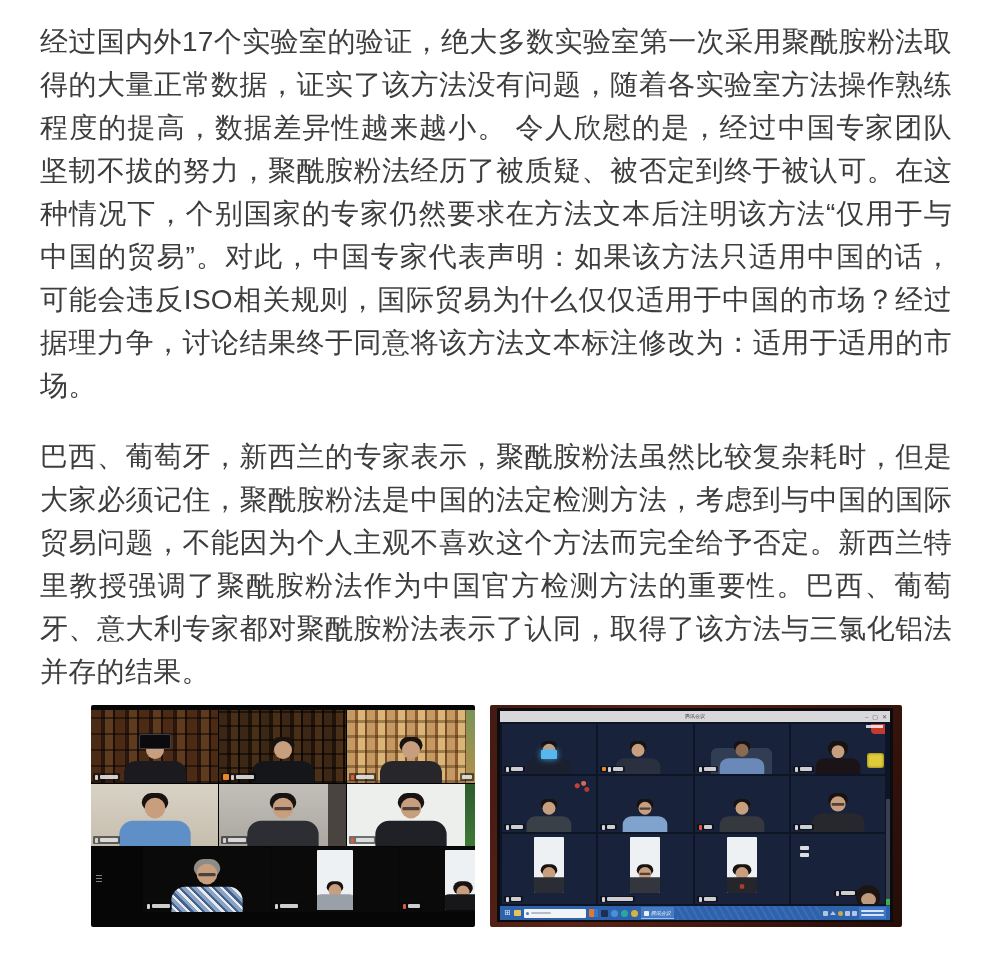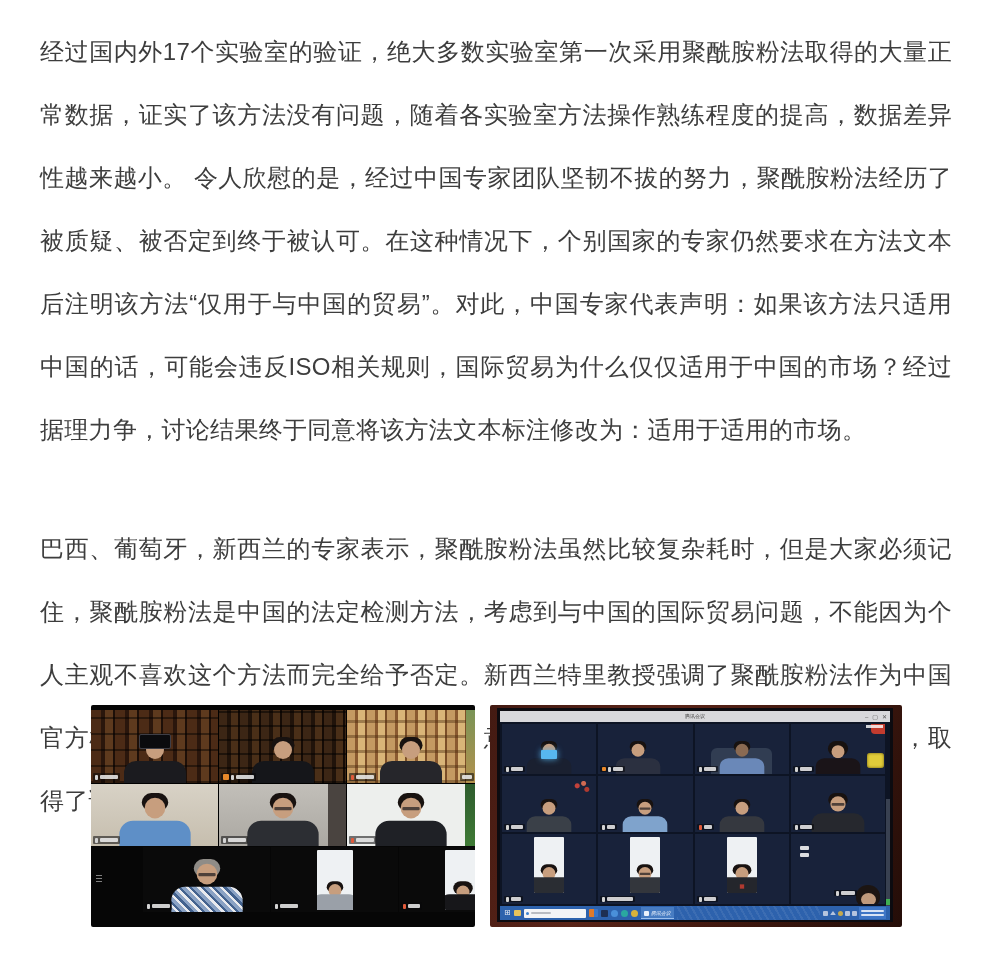--- a/index.html
+++ b/index.html
@@ -3,24 +3,24 @@
 <meta charset="utf-8">
 <style>
   html,body{margin:0;padding:0;}
   body{
     width:991px;height:967px;background:#ffffff;position:relative;overflow:hidden;
     font-family:"Liberation Sans","DejaVu Sans",sans-serif;
   }
   
   .article{position:absolute;left:40px;top:20px;width:912px;}
   .article p{
-    margin:0;font-size:24px;line-height:63px;color:#3d3d3d;
+    margin:0;font-size:28px;line-height:43px;color:#3d3d3d;
     text-align:justify;letter-spacing:.3px;
   }
-  .article p+p{margin-top:56px;}
+  .article p+p{margin-top:28px;}
 
   
   .photos{position:absolute;left:91px;top:705px;display:flex;gap:15px;}
   figure{margin:0;}
 
   
   .tile{position:relative;overflow:hidden;background:#20242c;}
   .person{position:absolute;left:50%;bottom:0;transform:translateX(-50%);width:80px;height:46px;}
   .ph{position:absolute;left:50%;top:0;transform:translateX(-50%);width:23px;height:15px;
       border-radius:11px 11px 9px 9px;background:#181210;}

